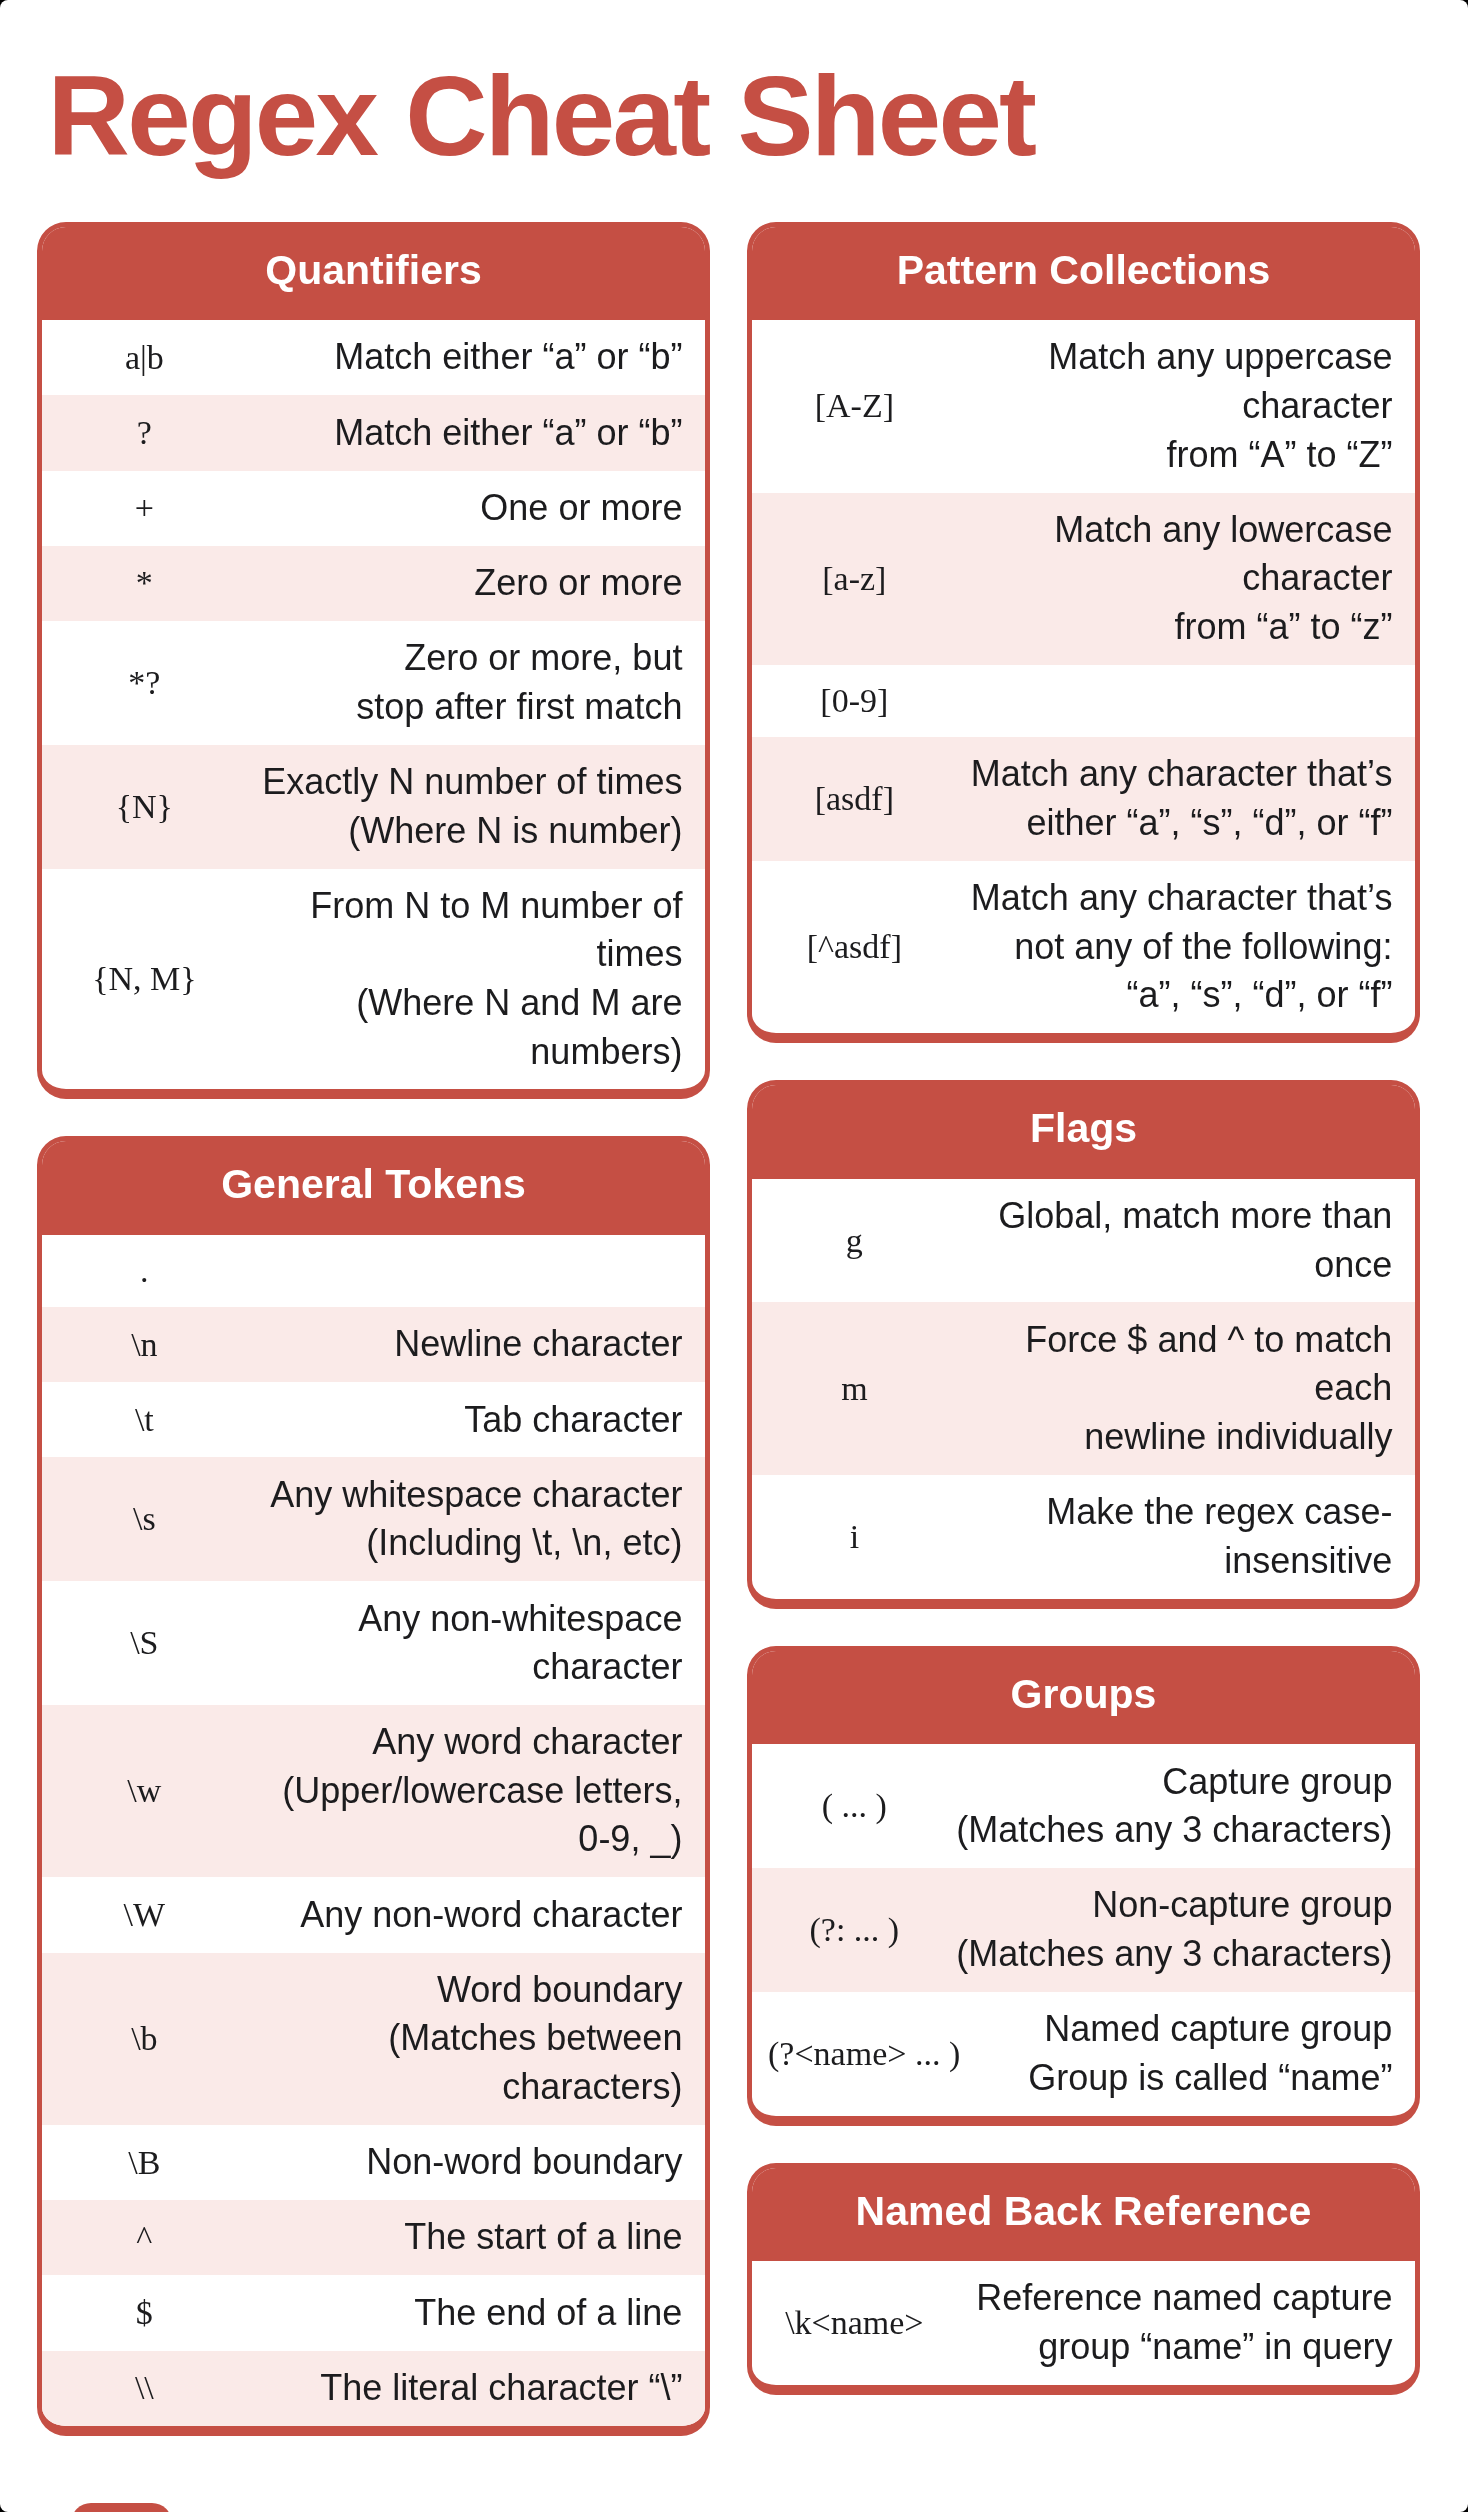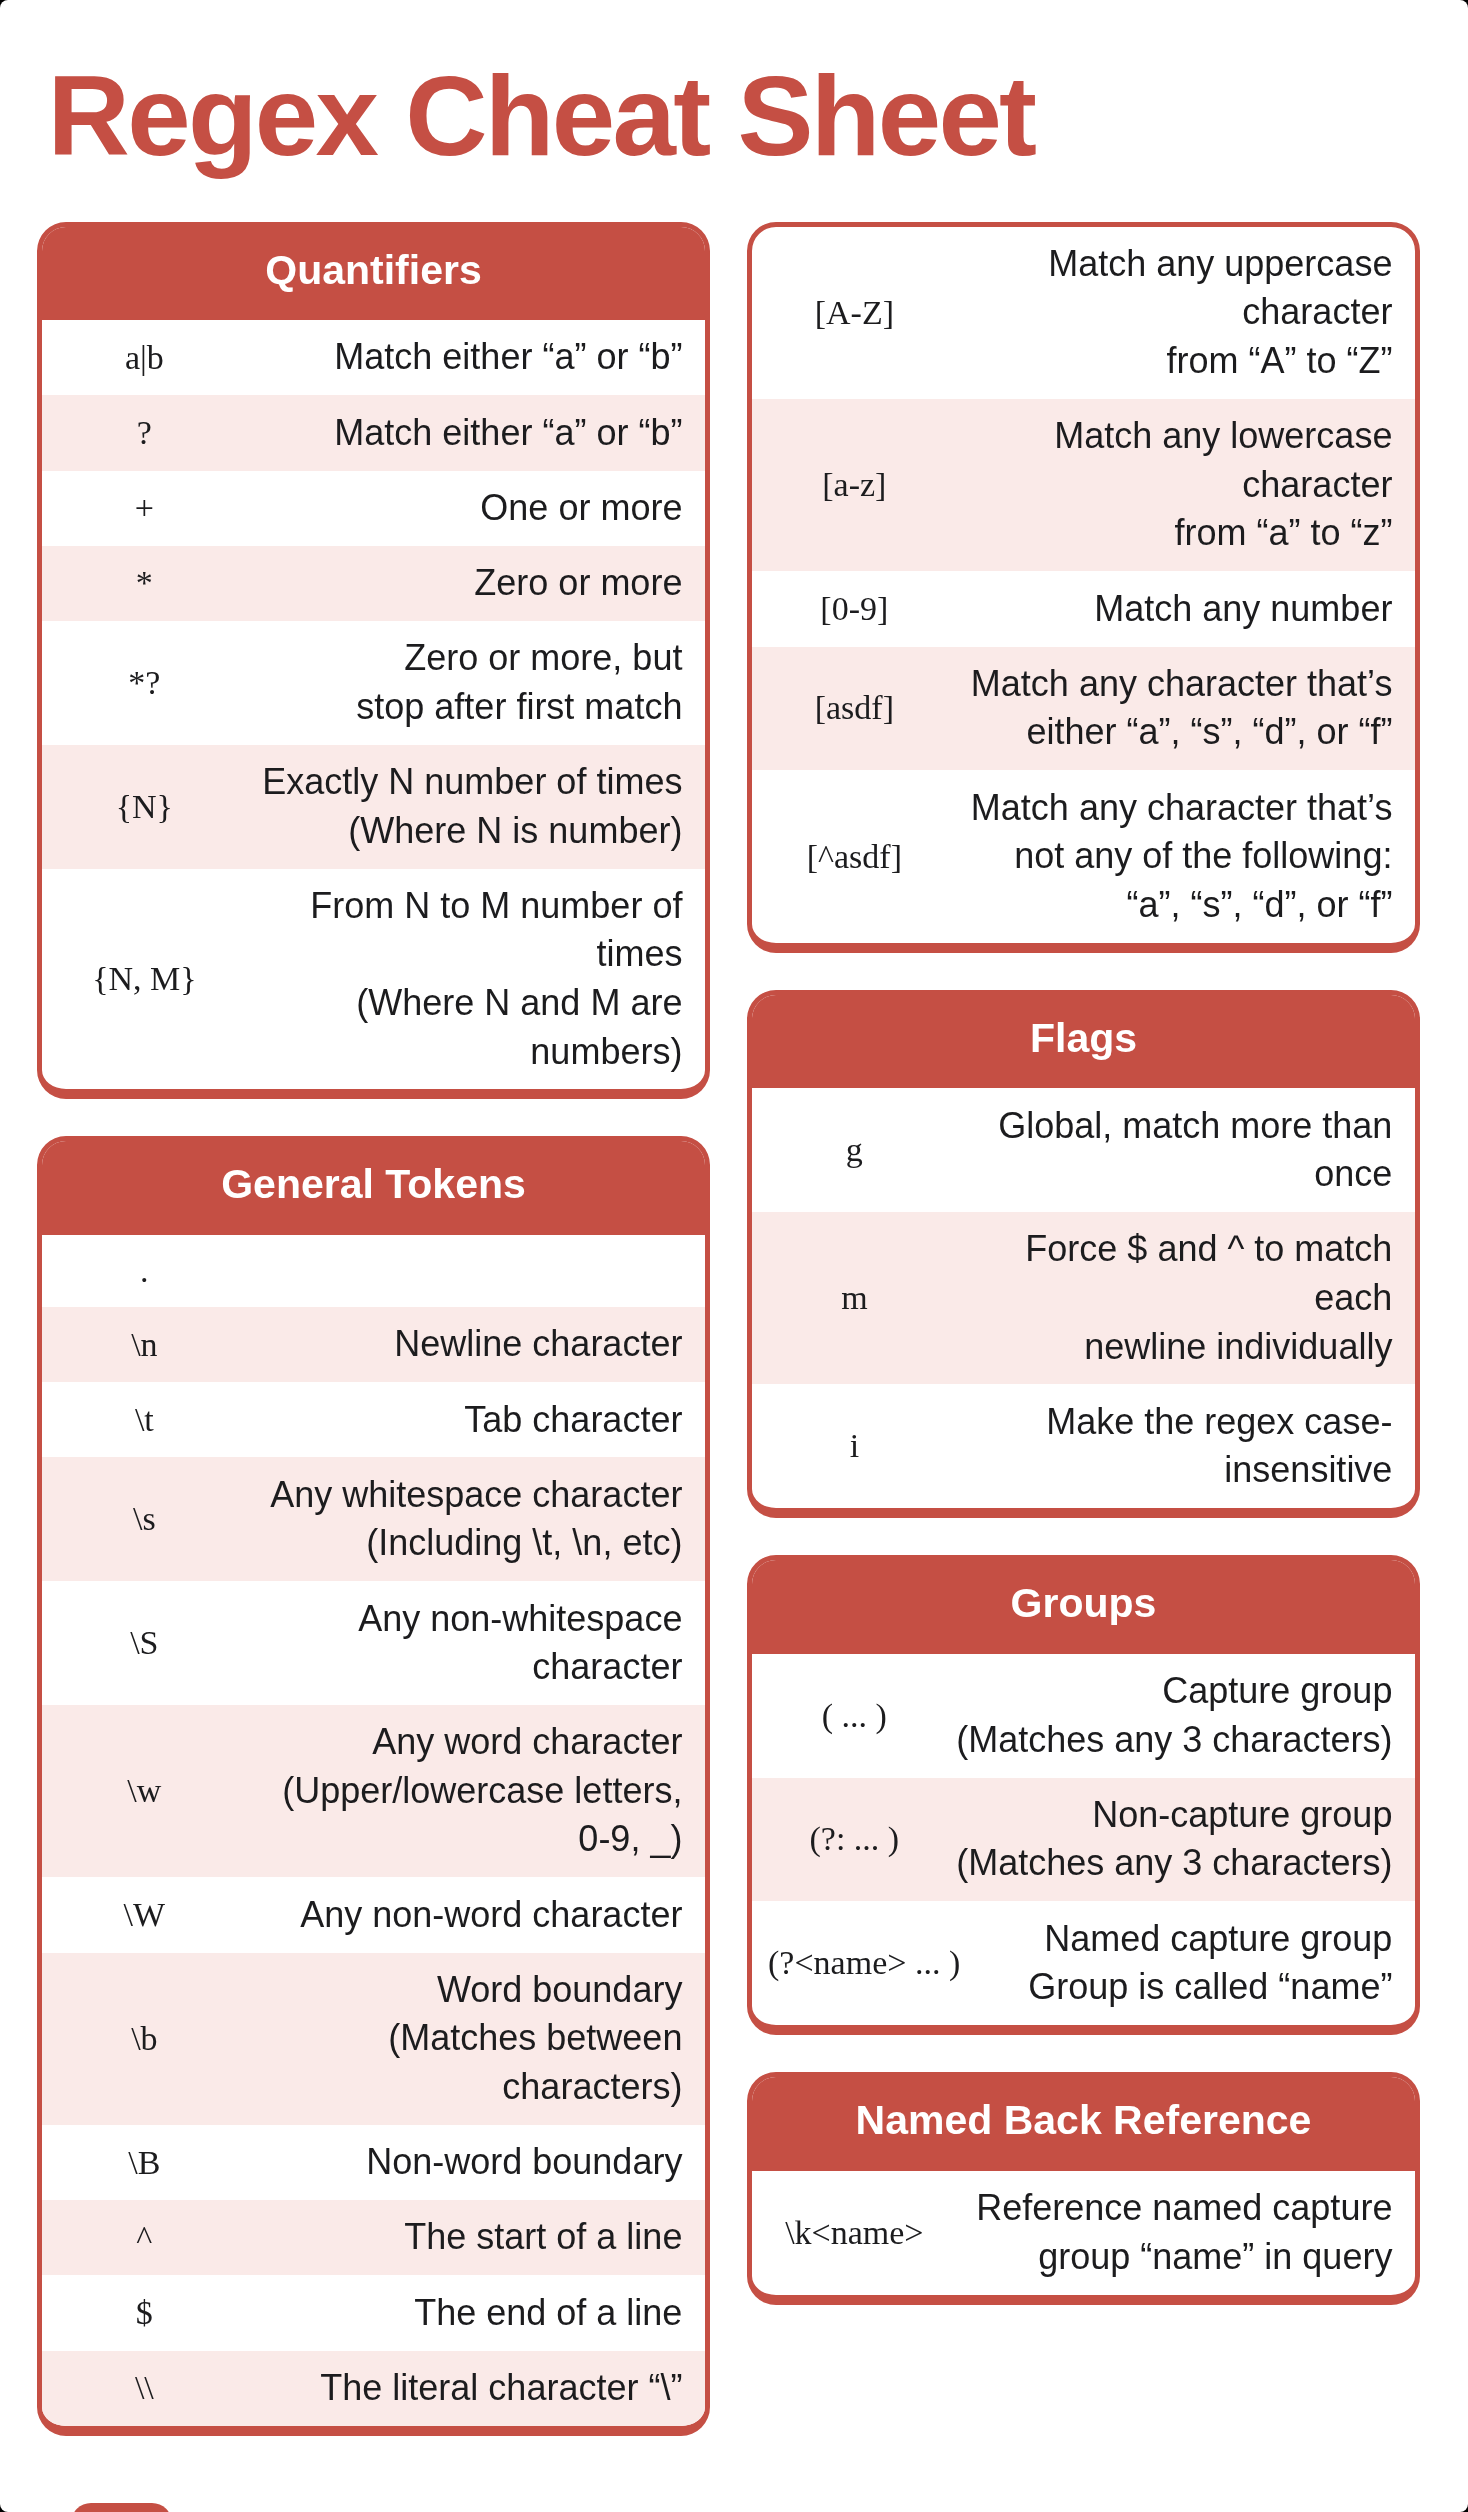--- a/index.html
+++ b/index.html
@@ -255,40 +255,38 @@
         </div>
         
         
       </footer>
 
     </div>
 
     <div class="col">
 
       <section class="table">
+        <header>Pattern Collections</header>
         <div class="rows">
             <div class="trow">
               <div class="code">[A-Z]</div>
               <div class="desc">
                 <div>Match any uppercase character</div>
                 <div>from “A” to “Z”</div>
               </div>
             </div>
             <div class="trow">
               <div class="code">[a-z]</div>
               <div class="desc">
                 <div>Match any lowercase character</div>
                 <div>from “a” to “z”</div>
               </div>
             </div>
             <div class="trow">
               <div class="code">[0-9]</div>
-              <div class="desc">
-                <div>Match any number</div>
-              </div>
             </div>
             <div class="trow">
               <div class="code">[asdf]</div>
               <div class="desc">
                 <div>Match any character that’s</div>
                 <div>either “a”, “s”, “d”, or “f”</div>
               </div>
             </div>
             <div class="trow">
               <div class="code">[^asdf]</div>

